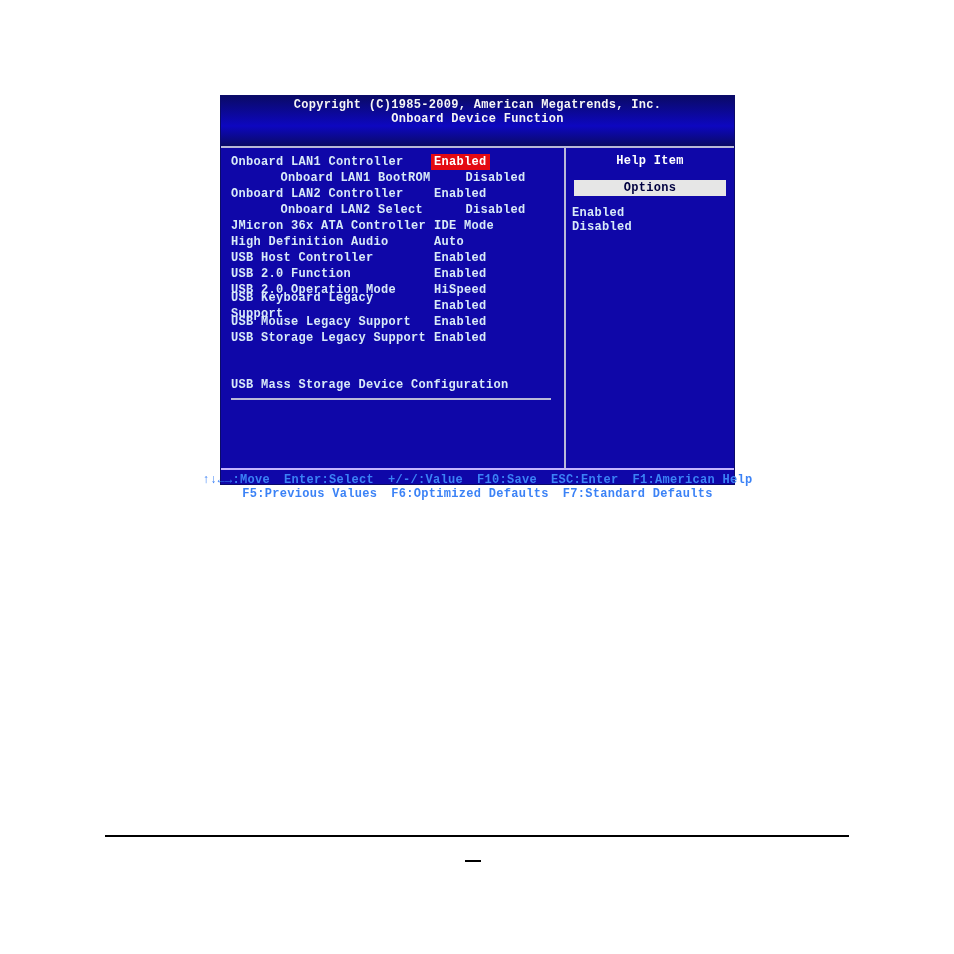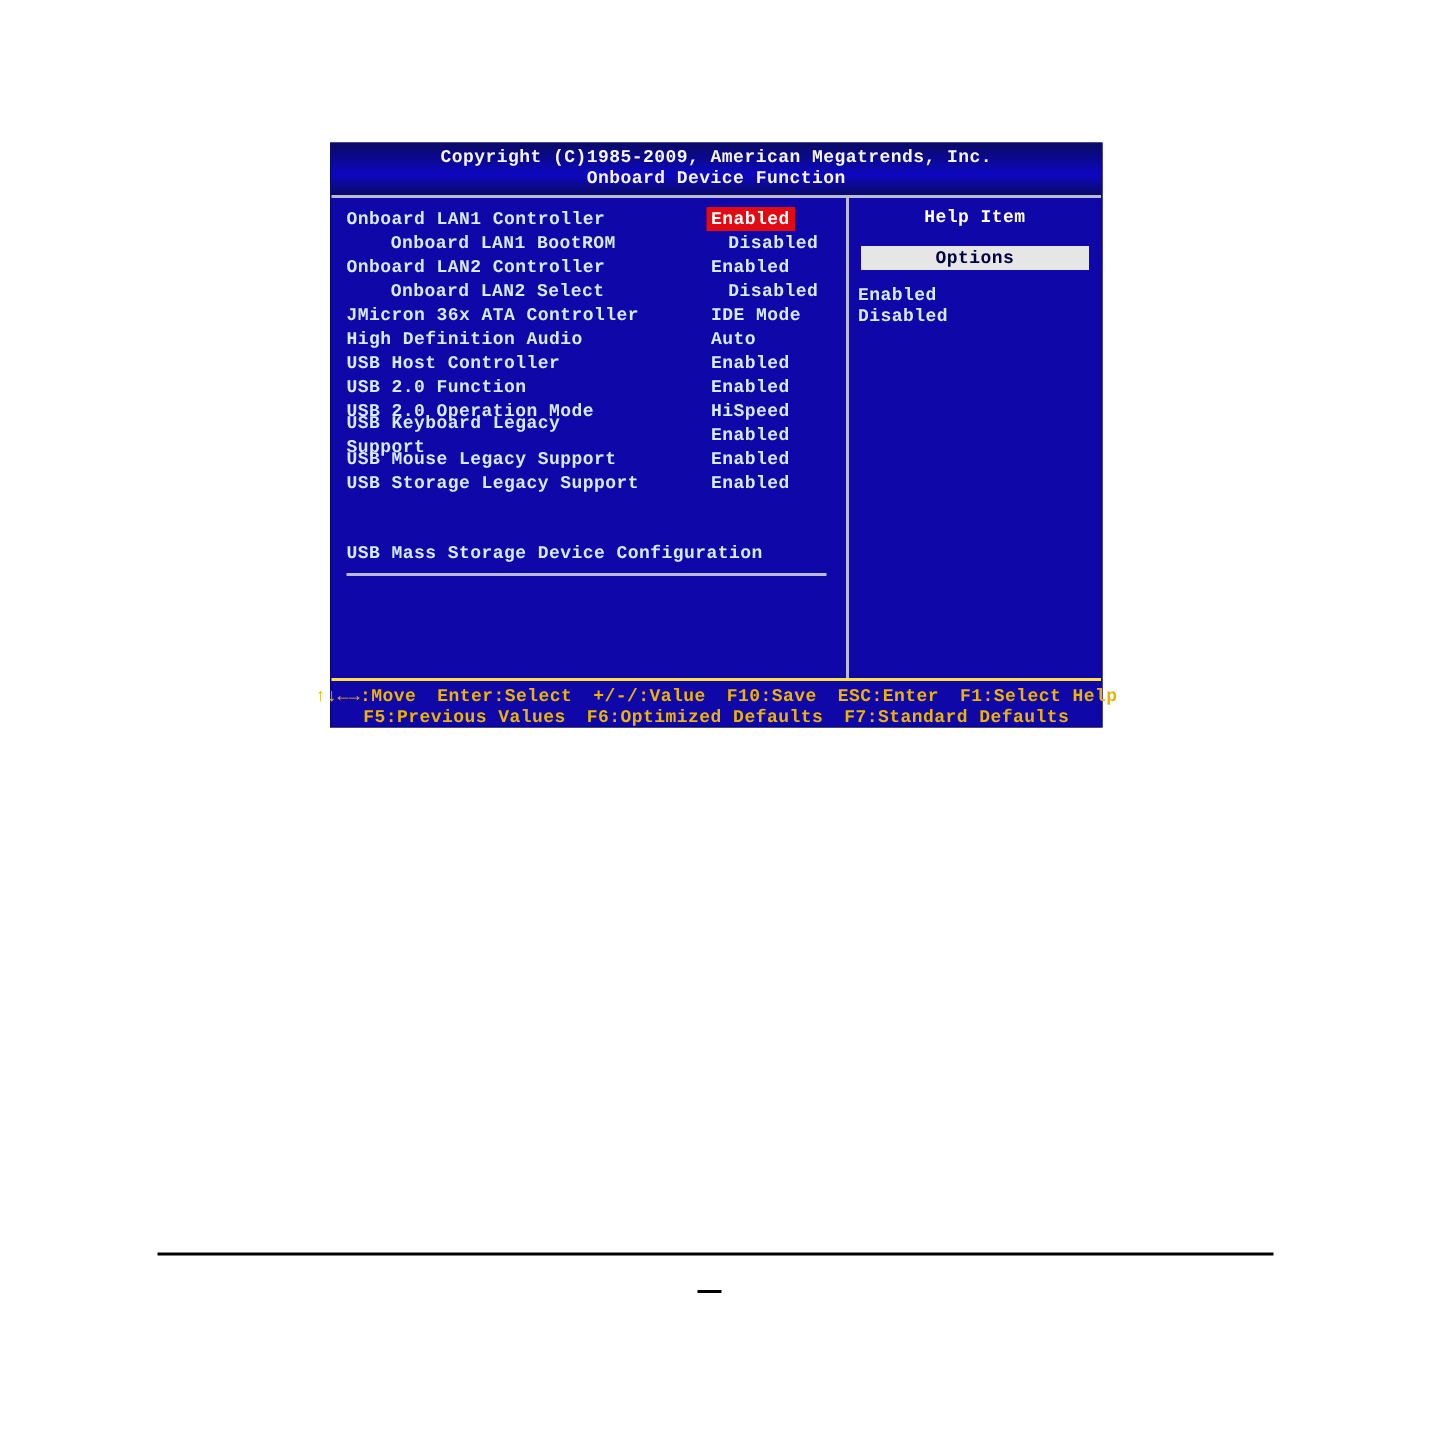--- a/index.html
+++ b/index.html
@@ -26,21 +26,21 @@
     background: #0f07a8;
     border: 1px solid #0b0b6a;
     box-sizing: border-box;
     font-size: 12px;
     letter-spacing: 0.3px;
   }
   .bios-header {
     background: linear-gradient(#0a0a66, #0d07c0 60%, #0a0a66);
     color: #f5f5f5;
     text-align: center;
-    padding: 2px 0 4px 0;
+    padding: 2px 0 20px 0;
     border-bottom: 2px solid #b9b9d8;
   }
   .bios-body {
     display: flex;
     height: 320px;
   }
   .left-pane {
     flex: 0 0 345px;
     border-right: 2px solid #b9b9d8;
     color: #d8eaf8;
@@ -52,21 +52,20 @@
     color: #d8eaf8;
     padding: 6px 6px 4px 6px;
     box-sizing: border-box;
     text-align: left;
   }
   .opt-row {
     display: flex;
     align-items: center;
     height: 16px;
     line-height: 16px;
-    gap: 40px;
   }
   .opt-row.child {
     padding-left: 18px;
     justify-content: center;
   }
   .opt-label {
     width: 200px;
   }
   .opt-row.child .opt-label {
     width: 182px; 
@@ -94,22 +93,22 @@
     background: #e6e6e6;
     color: #000040;
     text-align: center;
     padding: 1px 0;
     margin: 0 2px 10px 2px;
   }
   .help-opt {
     color: #d8eaf8;
   }
   .bios-footer {
-    border-top: 2px solid #fde047;
-    color: #eab308;
+    border-top: 2px solid #c4b5fd;
+    color: #3b82f6;
     font-size: 12px;
     text-align: center;
     padding: 3px 0 2px 0;
   }
   .foot-line {
     display: flex;
     justify-content: center;
     gap: 14px;
   }
   .foot-line span { white-space: pre; }
@@ -211,21 +210,21 @@
 
     </div>
 
     <div class="bios-footer">
       <div class="foot-line" id="foot1">
           <span>↑↓←→:Move</span>
           <span>Enter:Select</span>
           <span>+/-/:Value</span>
           <span>F10:Save</span>
           <span>ESC:Enter</span>
-          <span>F1:Select Help</span>
+          <span>F1:American Help</span>
         </div>
       <div class="foot-line" id="foot2">
           <span>F5:Previous Values</span>
           <span>F6:Optimized Defaults</span>
           <span>F7:Standard Defaults</span>
         </div>
     </div>
 
   </div>
 

